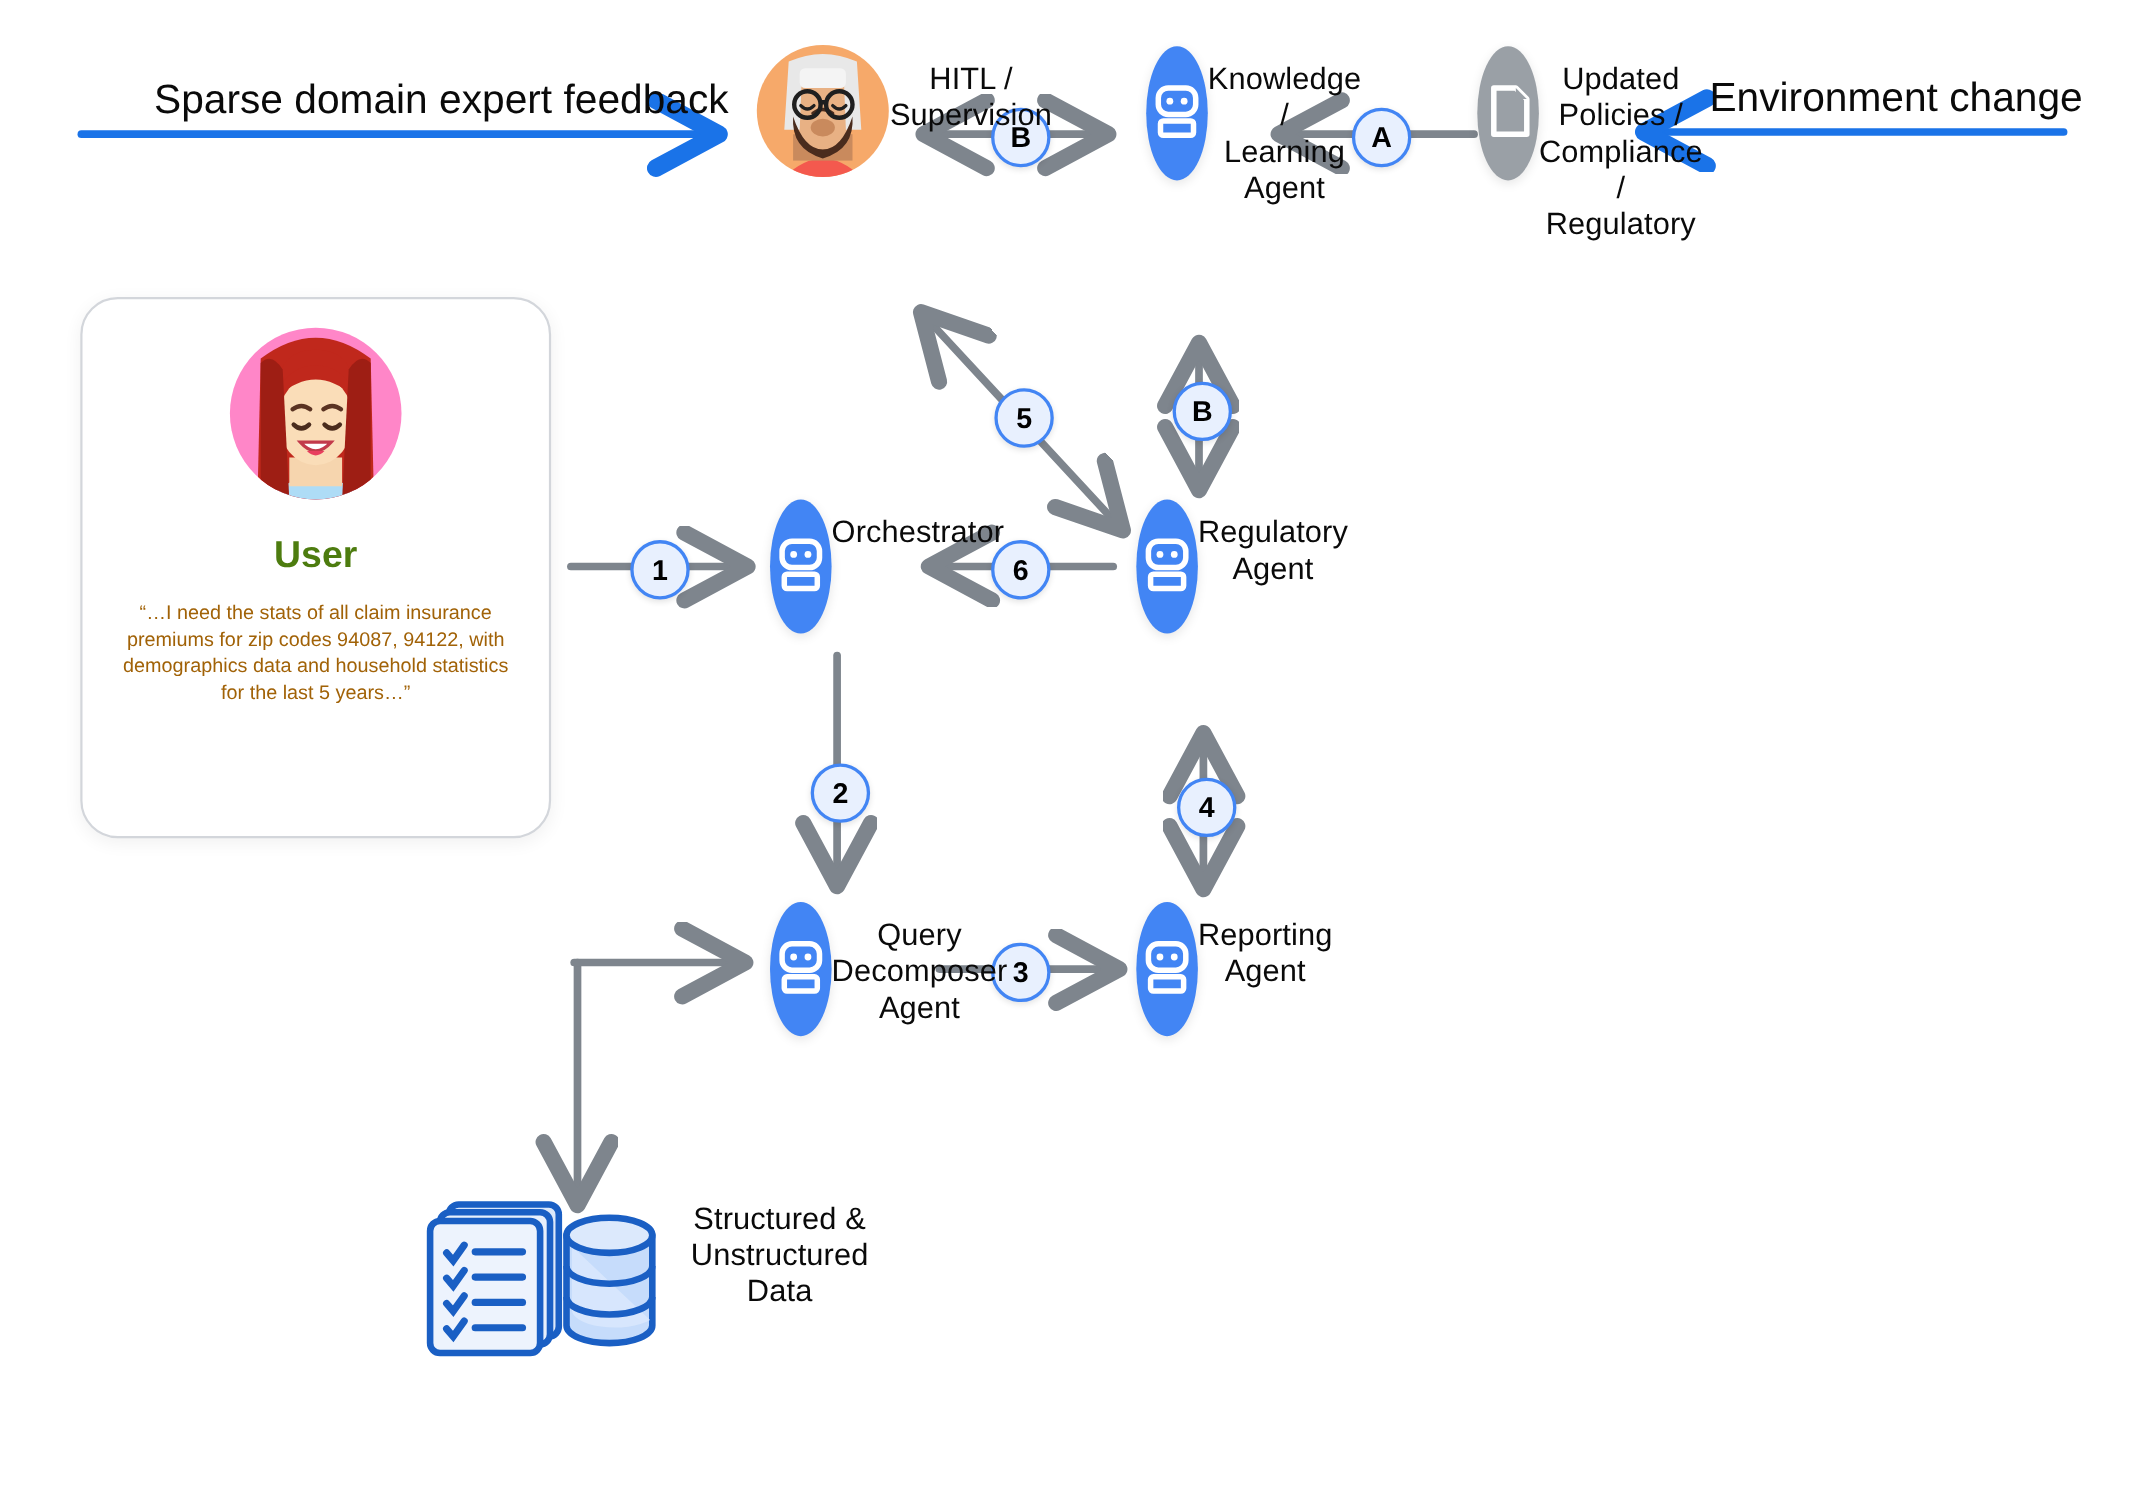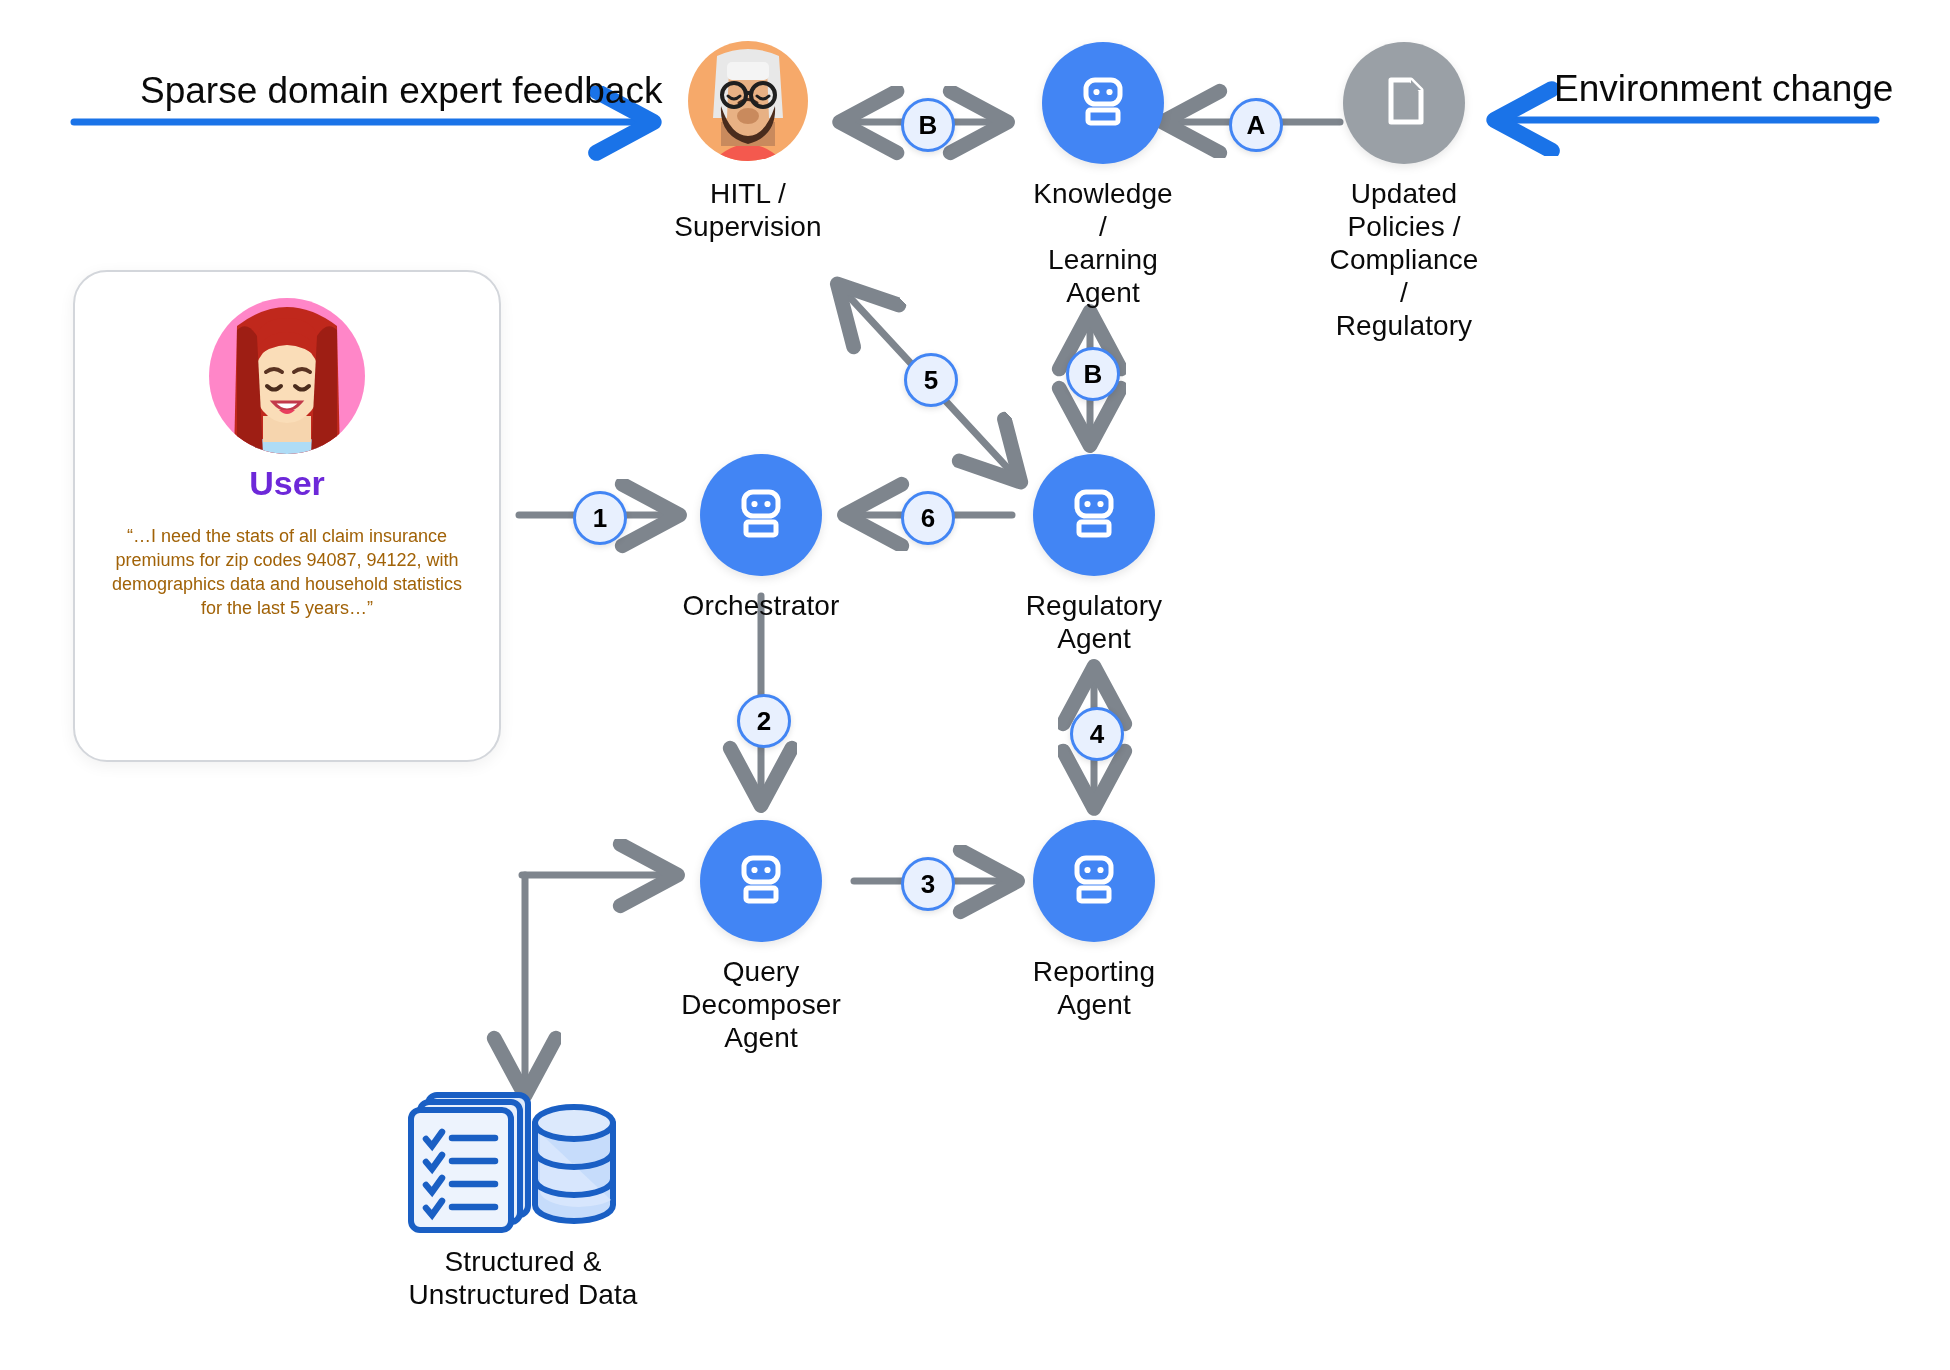--- a/index.html
+++ b/index.html
@@ -1,36 +1,36 @@
 <!DOCTYPE html>
 <html><head>
 <meta charset="utf-8">
 <style>
   html,body{margin:0;padding:0;background:#ffffff;}
   body{font-family:"Liberation Sans","DejaVu Sans",sans-serif;}
   #stage{position:relative;width:1950px;height:1370px;background:#fff;overflow:hidden;}
   #wires{position:absolute;left:0;top:0;width:1950px;height:1370px;pointer-events:none;}
 
-  .node{position:absolute;display:flex;flex-direction:column;align-items:center;}
+  .node{position:absolute;display:flex;flex-direction:row;}
   .disc{width:122px;height:122px;border-radius:50%;display:flex;align-items:center;justify-content:center;box-shadow:0 3px 10px rgba(0,0,0,.10);}
   .disc.blue{background:#4285F4;}
   .disc.gray{background:#9AA0A6;}
   .caption{margin-top:13px;text-align:center;font-size:28px;line-height:1.18;color:#0a0a0a;white-space:pre-line;font-weight:400;letter-spacing:.1px;}
 
   .badge{position:absolute;width:48px;height:48px;border-radius:50%;background:#E8F0FE;border:3px solid #4285F4;
          display:flex;align-items:center;justify-content:center;font-size:26px;font-weight:700;color:#000;
          box-shadow:0 2px 6px rgba(0,0,0,.12);}
 
   .flowlabel{position:absolute;font-size:37px;color:#0a0a0a;white-space:nowrap;}
 
   
   #user-card{position:absolute;left:73px;top:270px;width:428px;height:492px;border:2px solid #d3d6db;border-radius:34px;
              background:#fff;box-shadow:0 4px 16px rgba(0,0,0,.06);display:flex;flex-direction:column;align-items:center;
              box-sizing:border-box;padding-top:24px;}
-  #user-name{font-size:34px;font-weight:700;color:#6d28d9;margin-top:4px;}
+  #user-name{font-size:34px;font-weight:700;color:#4d7c0f;margin-top:24px;}
   #user-quote{margin-top:22px;font-size:18px;line-height:1.33;text-align:center;color:#a16207;width:360px;}
 </style>
 </head>
 <body>
 
 <div id="stage">
 
   <svg id="wires" viewBox="0 0 1950 1370">
     <defs>
       <marker id="gArrow" markerWidth="13" markerHeight="13" refX="8.6" refY="5.2" orient="auto" markerUnits="strokeWidth">

